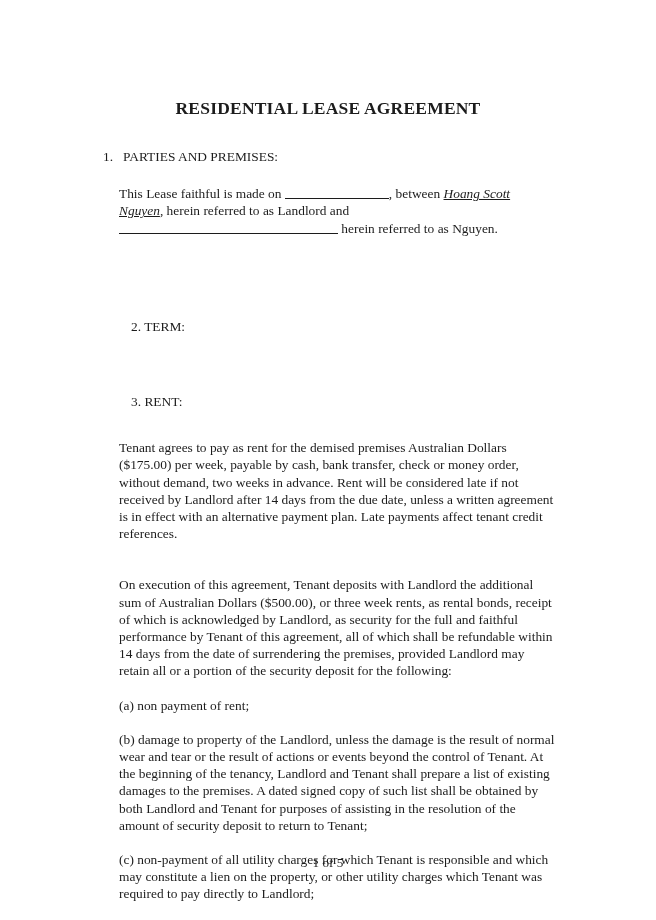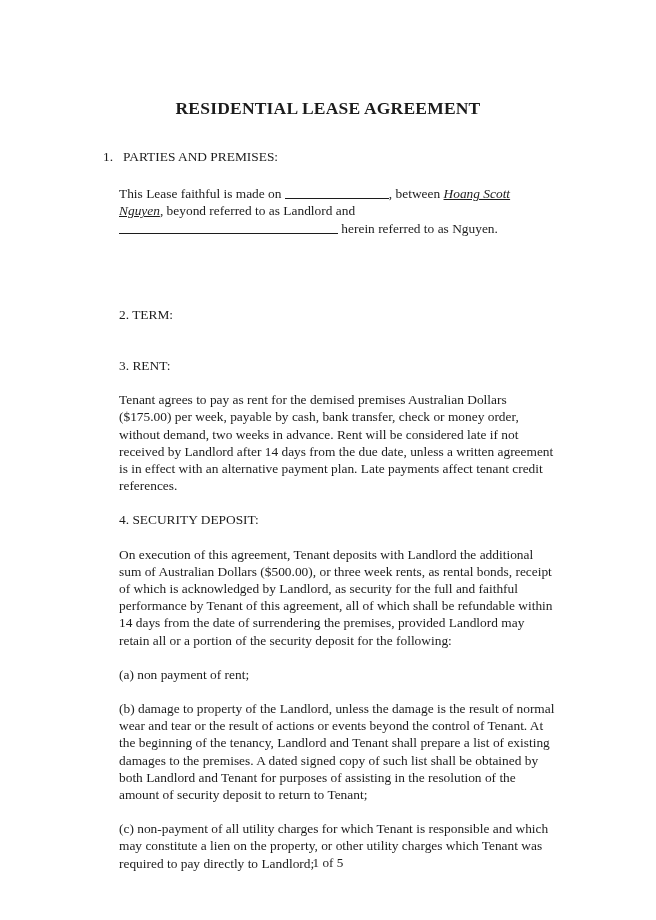--- a/index.html
+++ b/index.html
@@ -41,21 +41,21 @@
     font-size: 13.4px;
     line-height: 17.2px;
   }
   .clause-1 {
     display: block;
     margin: 0 0 0 0;
     text-indent: -16px;
     padding-left: 16px;
   }
   .sec-head {
-    margin: 0;
+    margin: 12px;
     padding-left: 16px;
   }
   .para {
     margin: 0;
     padding-left: 16px;
     text-align: left;
   }
   .gap-sm { height: 17px; }
   .gap-md { height: 20px; }
   .gap-addr { height: 52px; }
@@ -93,21 +93,21 @@
   <div class="body-area">
 
     <div class="clause-1">
       <span>1.</span>
       &nbsp;&nbsp;<span>PARTIES AND PREMISES:</span>
     </div>
 
     <div class="gap-md"></div>
 
     <div class="para">
-      <span>This Lease faithful is made on </span><span class="blank blank-w1"></span><span>, between </span><span class="u-italic">Hoang Scott Nguyen</span><span>, beyond referred to as Landlord and</span><br>
+      <span>This Lease faithful is made on </span><span class="blank blank-w1"></span><span>, between </span><span class="u-italic">Hoang Scott Nguyen</span><span>, herein referred to as Landlord and</span><br>
       <span class="blank blank-w2"></span><span> herein referred to as Nguyen.</span>
     </div>
 
     <div class="gap-sm"></div>
 
 
     <div class="gap-addr"></div>
 
     <div class="sec-head">2.  TERM:</div>
 
@@ -117,21 +117,20 @@
     <div class="gap-sm"></div>
 
     <div class="sec-head">3.  RENT:</div>
 
     <div class="gap-sm"></div>
 
     <div class="para">Tenant agrees to pay as rent for the demised premises Australian Dollars ($175.00) per week, payable by cash, bank transfer, check or money order, without demand, two weeks in advance.  Rent will be considered late if not received by Landlord after 14 days from the due date, unless a written agreement is in effect with an alternative payment plan. Late payments affect tenant credit references.</div>
 
     <div class="gap-sm"></div>
 
-    <div class="sec-head">4.  SECURITY DEPOSIT:</div>
 
     <div class="gap-sm"></div>
 
     <div class="para">On execution of this agreement, Tenant deposits with Landlord the additional sum of Australian Dollars ($500.00), or three week rents, as rental bonds, receipt of which is acknowledged by Landlord, as security for the full and faithful performance by Tenant of this agreement, all of which shall be refundable within 14 days from the date of surrendering the premises, provided Landlord may retain all or a portion of the security deposit for the following:</div>
 
     <div class="gap-sm"></div>
 
     <div class="para">(a) non payment of rent;</div>
 
     <div class="gap-sm"></div>

